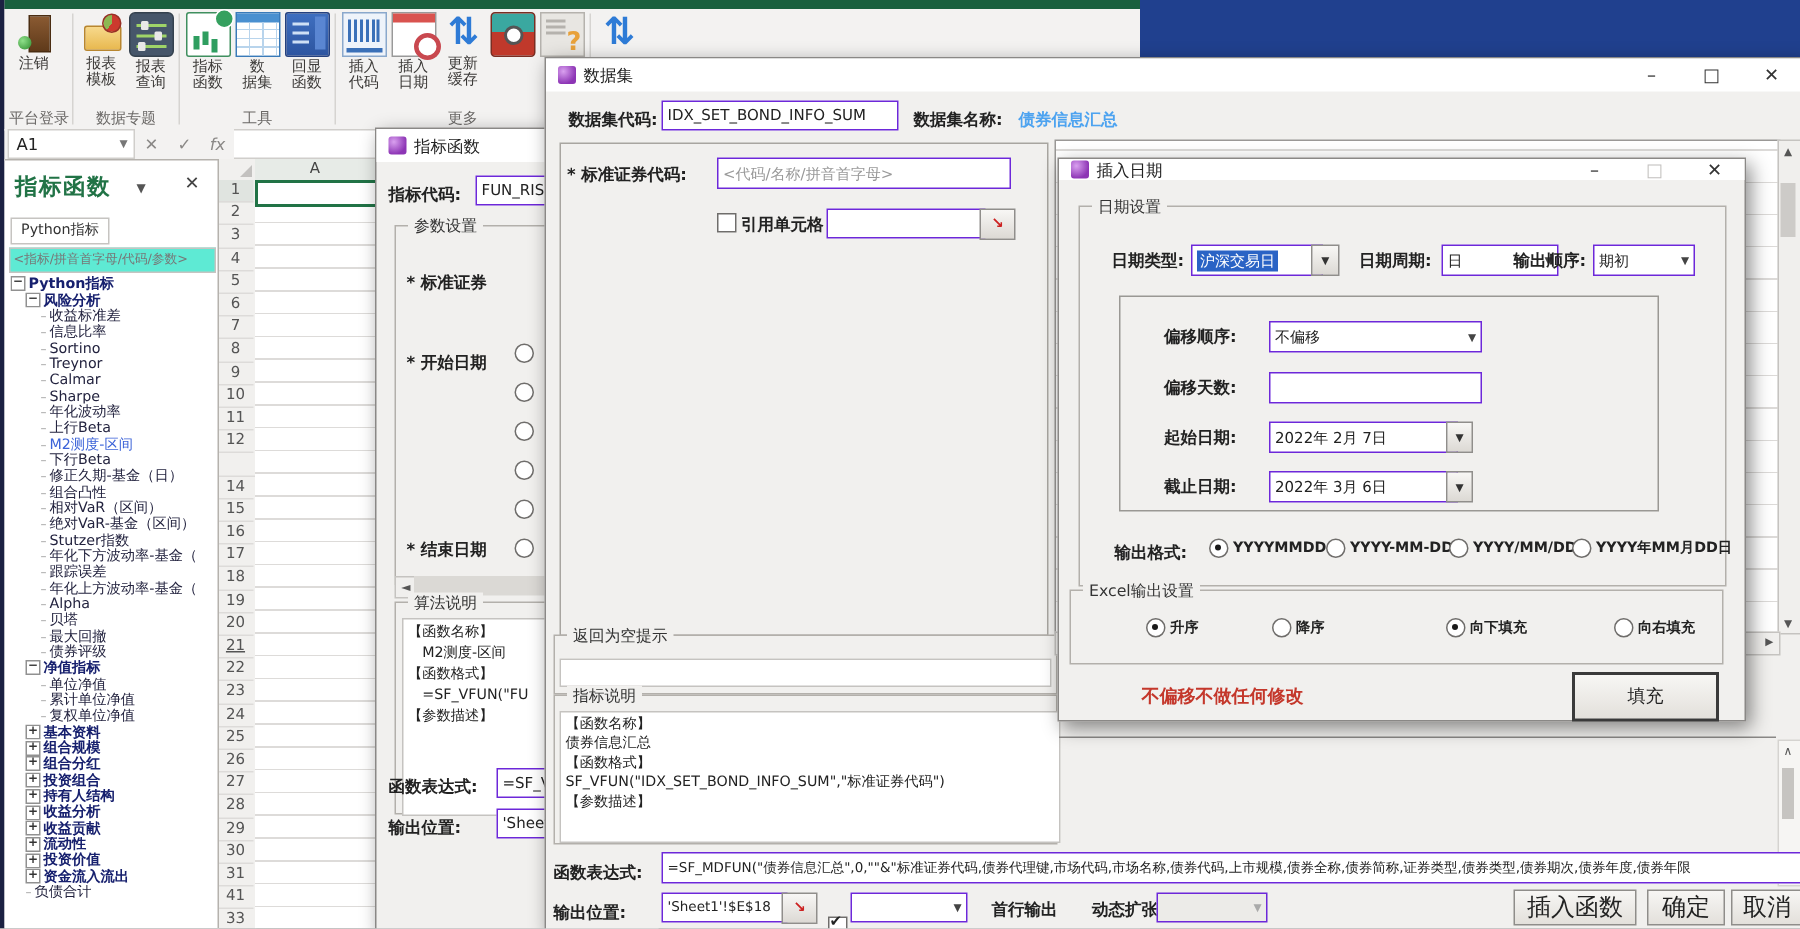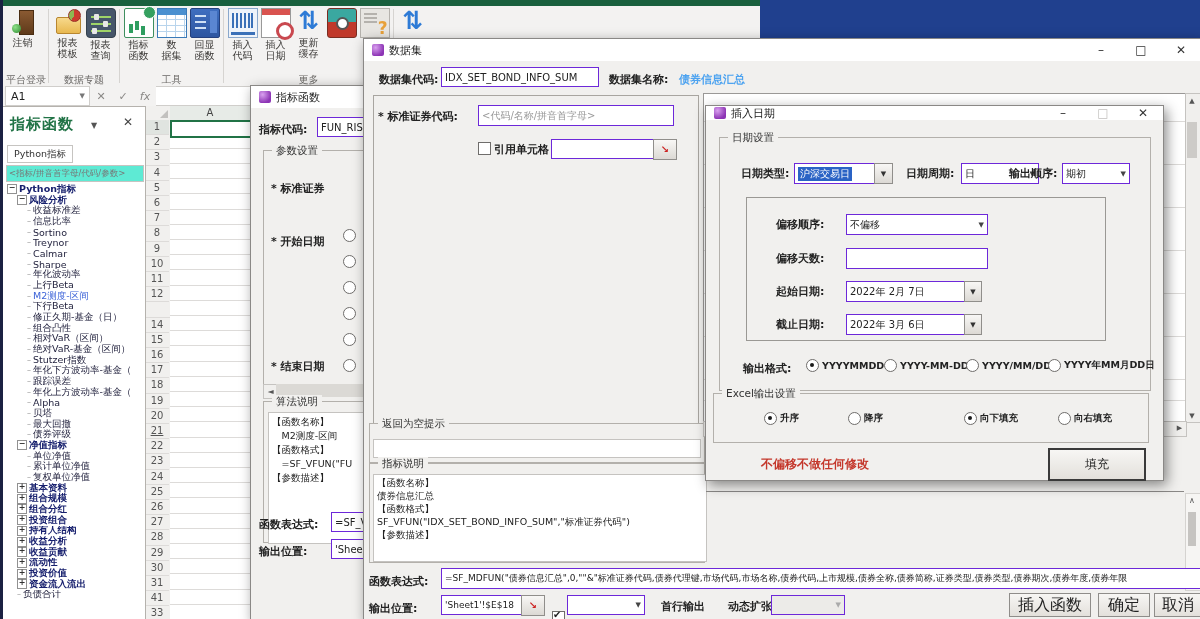--- a/index.html
+++ b/index.html
@@ -620,21 +620,21 @@
           <span>升序</span>
         </div>
         <div class="fitem" style="width: 116px;">
           <span class="radio"></span>
           <span>降序</span>
         </div>
         <div class="fitem" style="width: 94px;">
           <span class="radio sel"></span>
           <span>向下填充</span>
         </div>
-        <div class="fitem" style="width: 90px;">
+        <div class="fitem" style="width: 90px; justify-content: center;">
           <span class="radio"></span>
           <span>向右填充</span>
         </div>
       </div>
 
     <div class="lbl redtxt" style="left:55px;top:350px;font-size:12px">不偏移不做任何修改</div>
     <div class="btn" style="left:342px;top:342px;width:94px;height:29px;border:2px solid #3a3a3a;font-size:12px">填充</div>
   </div>
 
 </div>

